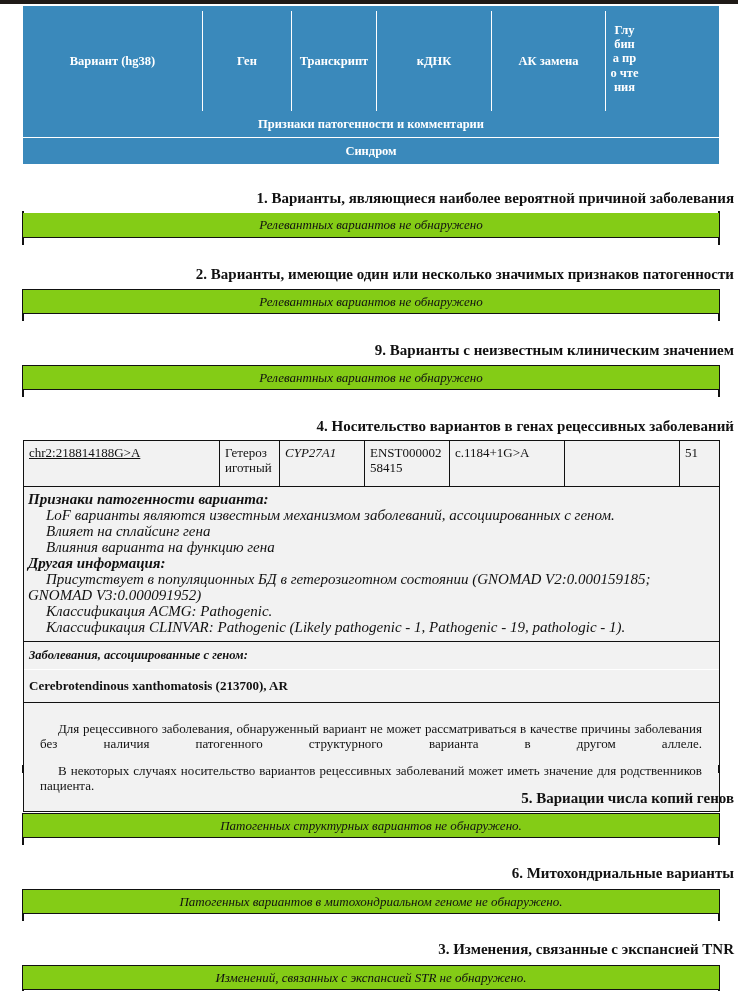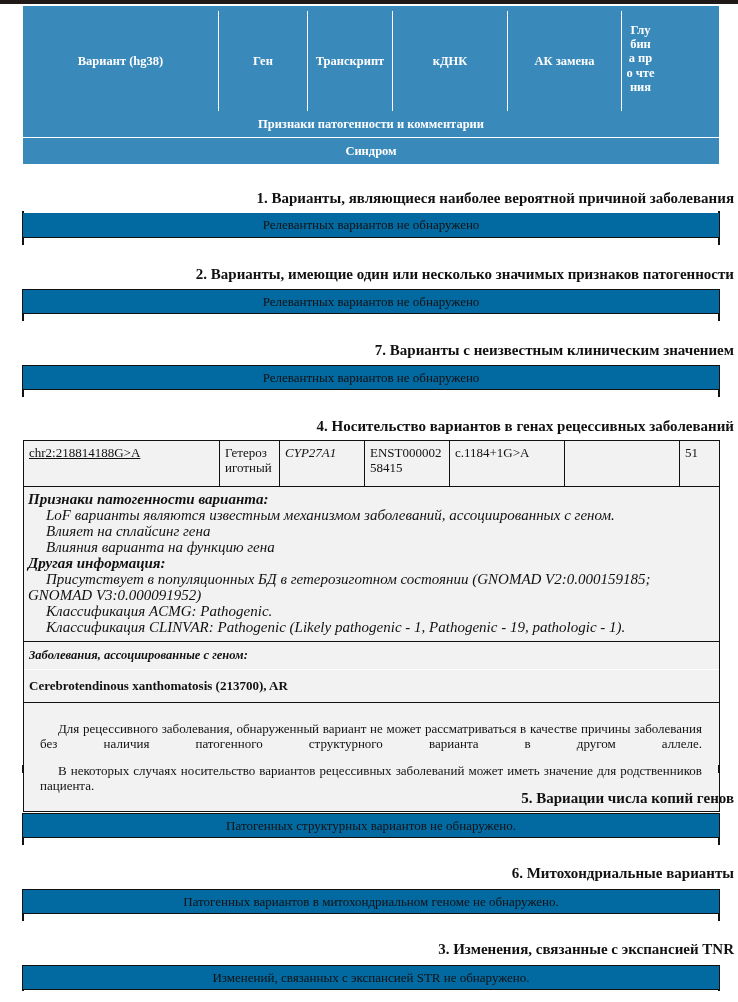--- a/index.html
+++ b/index.html
@@ -9,23 +9,23 @@
 
   
   .hdr { position: absolute; left: 23px; top: 6px; width: 696px; background: #3a89bb; color: #fff; font-weight: bold; font-size: 12.5px; }
   .hdr-row1 { display: flex; height: 105px; }
   .hdr-cell { display: flex; align-items: center; justify-content: center; text-align: center; line-height: 1.15; box-sizing: border-box; }
   .hdr-cell.sep { border-right: 1.5px solid #ffffff; margin: 5px 0 0 0; height: 100px; }
   .hdr-row2 { height: 26px; display: flex; align-items: center; justify-content: center; border-bottom: 1.5px solid #fff; }
   .hdr-row3 { height: 26px; display: flex; align-items: center; justify-content: center; }
 
   .section-title { position: absolute; left: 38px; width: 696px; text-align: right; font-weight: bold; font-size: 15px; }
-  .empty-box { position: absolute; left: 23px; width: 696px; height: 25px; background: #0369a1;
+  .empty-box { position: absolute; left: 23px; width: 696px; height: 25px; background: #84cc16;
                box-sizing: border-box; border-top: 1.5px solid #111; border-bottom: 1.5px solid #111;
-               display: flex; align-items: center; justify-content: center; font-size: 13px; }
+               display: flex; align-items: center; justify-content: center; font-size: 13px; font-style: italic; }
   .tick { position: absolute; width: 1.5px; background: #111; }
 
   
   .vblock { position: absolute; left: 23px; top: 440px; width: 697px; background: #f2f2f2; box-sizing: border-box;
             border: 1.5px solid #111; font-size: 13px; }
   .vrow { display: flex; height: 45px; border-bottom: 1.5px solid #111; }
   .vcell { box-sizing: border-box; padding: 5px 5px; display: flex; align-items: flex-start; line-height: 1.15; }
   .vsep { border-right: 1.5px solid #111; }
   .signs { padding: 4px 5px 6px 4px; border-bottom: 1.5px solid #111; font-style: italic; font-size: 15px; line-height: 16px; }
   .signs .h { font-weight: bold; }
@@ -37,42 +37,42 @@
   .note p.j { text-align-last: justify; }
   a.var-link { color: #111; text-decoration: underline; }
 </style>
 </head>
 <body>
 
 <div class="topline"></div>
 
 <div class="hdr">
   <div class="hdr-row1">
-    <div class="hdr-cell sep" style="width:196px">Вариант (hg38)</div>
+    <div class="hdr-cell sep" style="width:180px">Вариант (hg38)</div>
     <div class="hdr-cell sep" style="width:89px">Ген</div>
     <div class="hdr-cell sep" style="width:85px">Транскрипт</div>
     <div class="hdr-cell sep" style="width:115px">кДНК</div>
     <div class="hdr-cell sep" style="width:114px">АК замена</div>
     <div class="hdr-cell" style="width:37px;padding:0 4px;word-break:break-all">Глу бин а про чте ния</div>
   </div>
   <div class="hdr-row2">Признаки патогенности и комментарии</div>
   <div class="hdr-row3">Синдром</div>
 </div>
 
 <div class="section-title" style="top:190px">1. Варианты, являющиеся наиболее вероятной причиной заболевания</div>
 <div class="tick" style="left:22px;top:211px;height:34px"></div>
 <div class="tick" style="left:718px;top:211px;height:34px"></div>
 <div class="empty-box" style="top:213px;border-top:none">Релевантных вариантов не обнаружено</div>
 
 <div class="section-title" style="top:266px">2. Варианты, имеющие один или несколько значимых признаков патогенности</div>
 <div class="tick" style="left:22px;top:289px;height:32px"></div>
 <div class="tick" style="left:718px;top:289px;height:32px"></div>
 <div class="empty-box" style="top:289px">Релевантных вариантов не обнаружено</div>
 
-<div class="section-title" style="top:342px">7. Варианты с неизвестным клиническим значением</div>
+<div class="section-title" style="top:342px">9. Варианты с неизвестным клиническим значением</div>
 <div class="tick" style="left:22px;top:365px;height:32px"></div>
 <div class="tick" style="left:718px;top:365px;height:32px"></div>
 <div class="empty-box" style="top:365px">Релевантных вариантов не обнаружено</div>
 
 <div class="section-title" style="top:418px">4. Носительство вариантов в генах рецессивных заболеваний</div>
 
 <div class="vblock">
   <div class="vrow">
     <div class="vcell vsep" style="width:196px">
       <a class="var-link">chr2:218814188G&gt;A</a>

